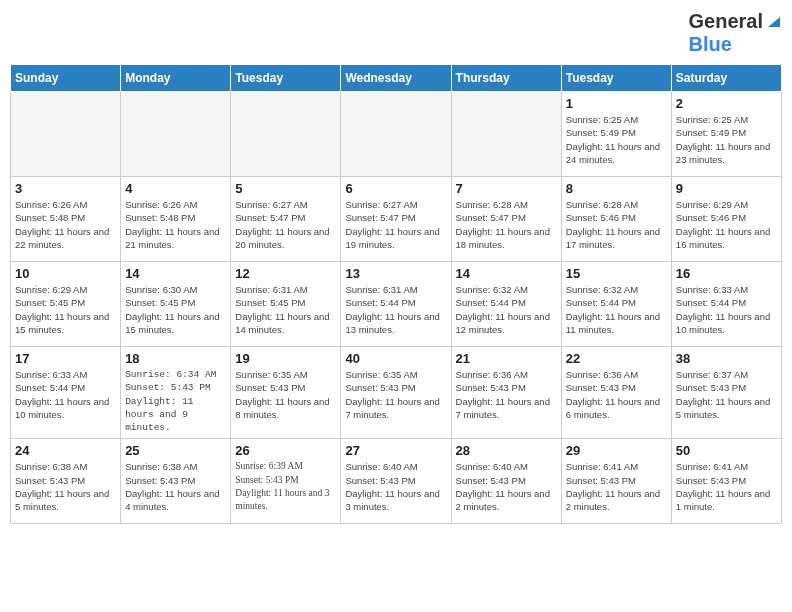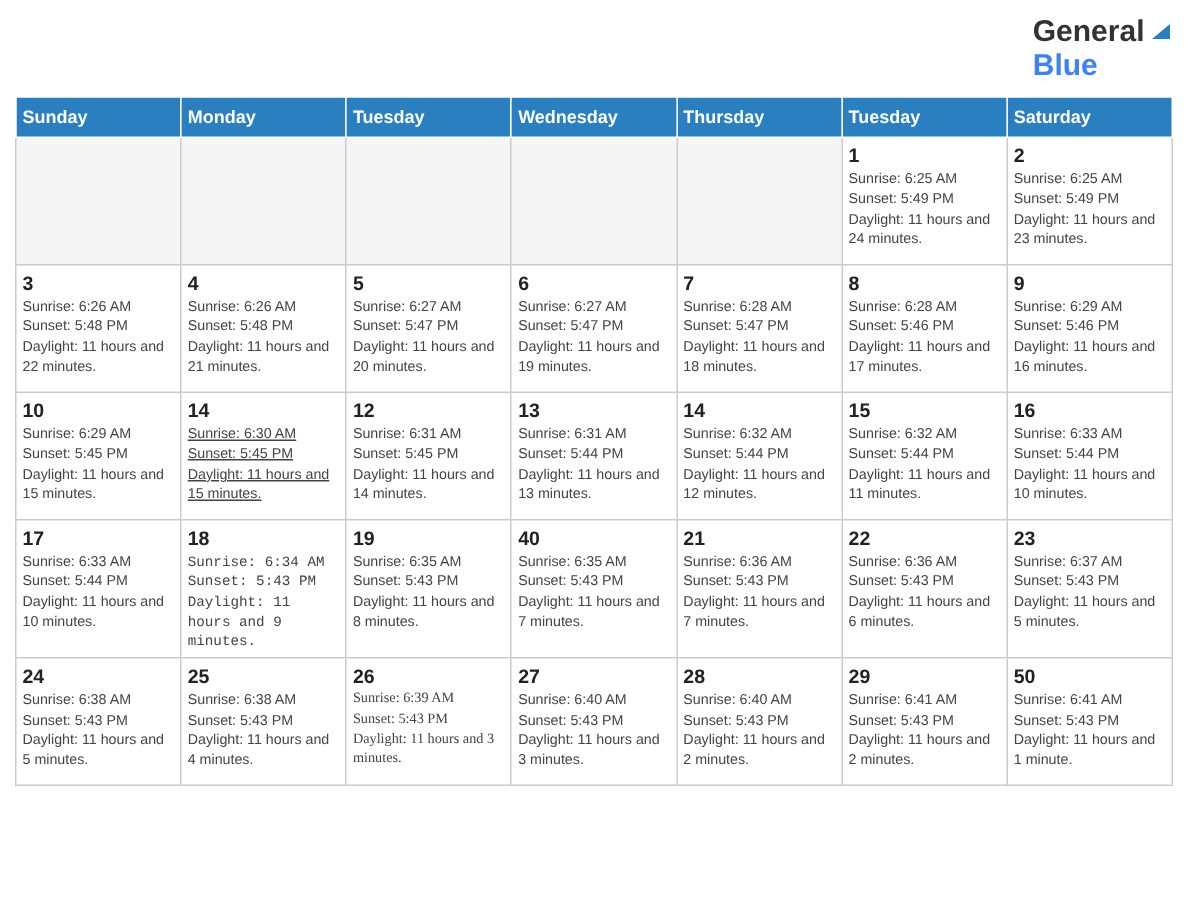--- a/index.html
+++ b/index.html
@@ -181,21 +181,21 @@
       </tr>
       <tr>
         <td>
           <span class="day-num">10</span>
           <div class="day-info" style="white-space: pre-line;">Sunrise: 6:29 AM
 Sunset: 5:45 PM
 Daylight: 11 hours and 15 minutes.</div>
         </td>
         <td>
           <span class="day-num">14</span>
-          <div class="day-info" style="white-space: pre-line; text-decoration: underline;">Sunrise: 6:30 AM
+          <div class="day-info" style="white-space: pre-line;">Sunrise: 6:30 AM
 Sunset: 5:45 PM
 Daylight: 11 hours and 15 minutes.</div>
         </td>
         <td>
           <span class="day-num">12</span>
           <div class="day-info" style="white-space: pre-line;">Sunrise: 6:31 AM
 Sunset: 5:45 PM
 Daylight: 11 hours and 14 minutes.</div>
         </td>
         <td>
@@ -254,21 +254,21 @@
 Sunset: 5:43 PM
 Daylight: 11 hours and 7 minutes.</div>
         </td>
         <td>
           <span class="day-num">22</span>
           <div class="day-info" style="white-space: pre-line;">Sunrise: 6:36 AM
 Sunset: 5:43 PM
 Daylight: 11 hours and 6 minutes.</div>
         </td>
         <td>
-          <span class="day-num">23</span>
+          <span class="day-num">38</span>
           <div class="day-info" style="white-space: pre-line;">Sunrise: 6:37 AM
 Sunset: 5:43 PM
 Daylight: 11 hours and 5 minutes.</div>
         </td>
       </tr>
       <tr>
         <td>
           <span class="day-num">24</span>
           <div class="day-info" style="white-space: pre-line;">Sunrise: 6:38 AM
 Sunset: 5:43 PM

